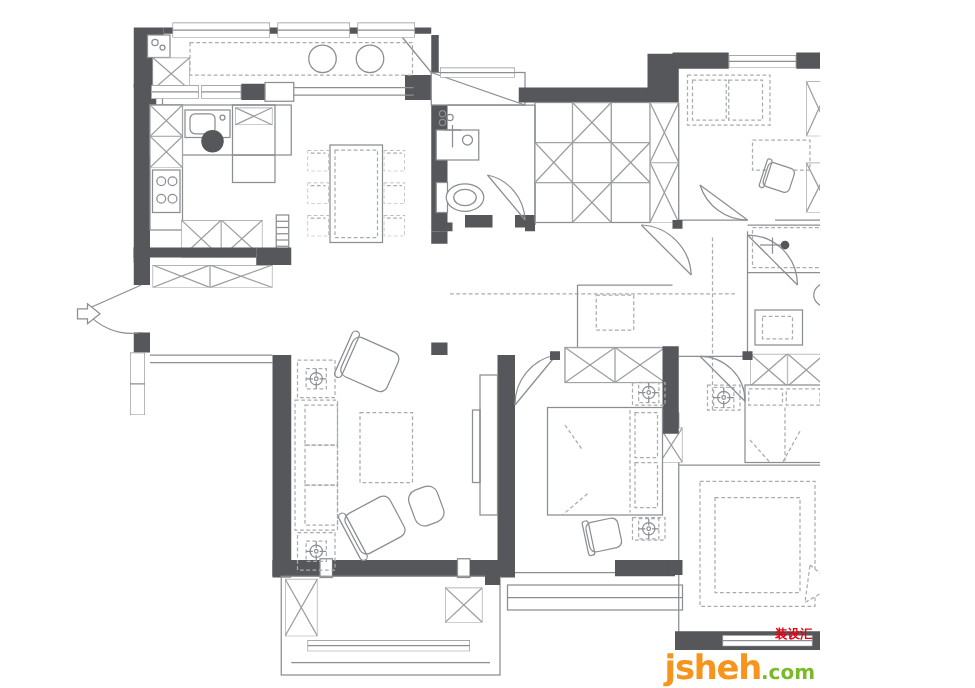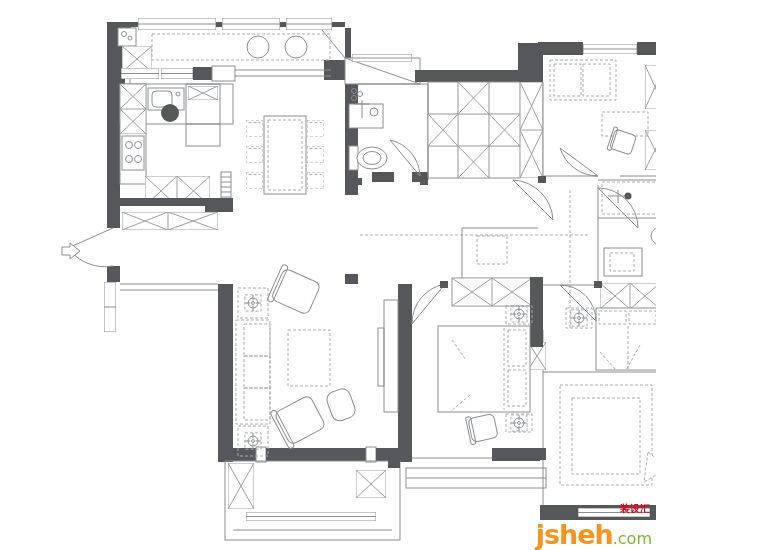--- a/index.html
+++ b/index.html
@@ -14,21 +14,21 @@
   .thin{fill:none;stroke:var(--line);stroke-width:1;}
   .thinf{fill:#fff;stroke:var(--line);stroke-width:1;}
   .dash{fill:none;stroke:var(--furn);stroke-width:1;stroke-dasharray:3 2;}
   .dashf{fill:#fff;stroke:var(--furn);stroke-width:1;stroke-dasharray:3 2;}
   .hx{fill:#fff;stroke:var(--hatch);stroke-width:1;}
   .fix{fill:#fff;stroke:var(--line);stroke-width:1;}
   .dark{fill:var(--wall);}
   .nos{vector-effect:non-scaling-stroke;}
   #watermark{position:absolute;right:4px;bottom:2px;line-height:1;white-space:nowrap;}
   #watermark .brand{color:var(--brand);font-weight:bold;font-size:27px;letter-spacing:-1px;}
-  #watermark .tld{color:var(--tld);font-weight:normal;font-size:16px;}
+  #watermark .tld{color:var(--tld);font-weight:bold;font-size:16px;}
   #watermark .cjk{color:var(--cjk);font-weight:bold;font-size:10px;position:absolute;right:2px;top:-4px;}
   #watermark .stack{display:inline-block;position:relative;padding-top:23px;}
 </style>
 </head>
 <body>
 
 <div id="stage">
 <svg width="780" height="550" viewBox="0 0 780 550">
   <defs>
     <symbol id="xb" viewBox="0 0 10 10" preserveAspectRatio="none">

